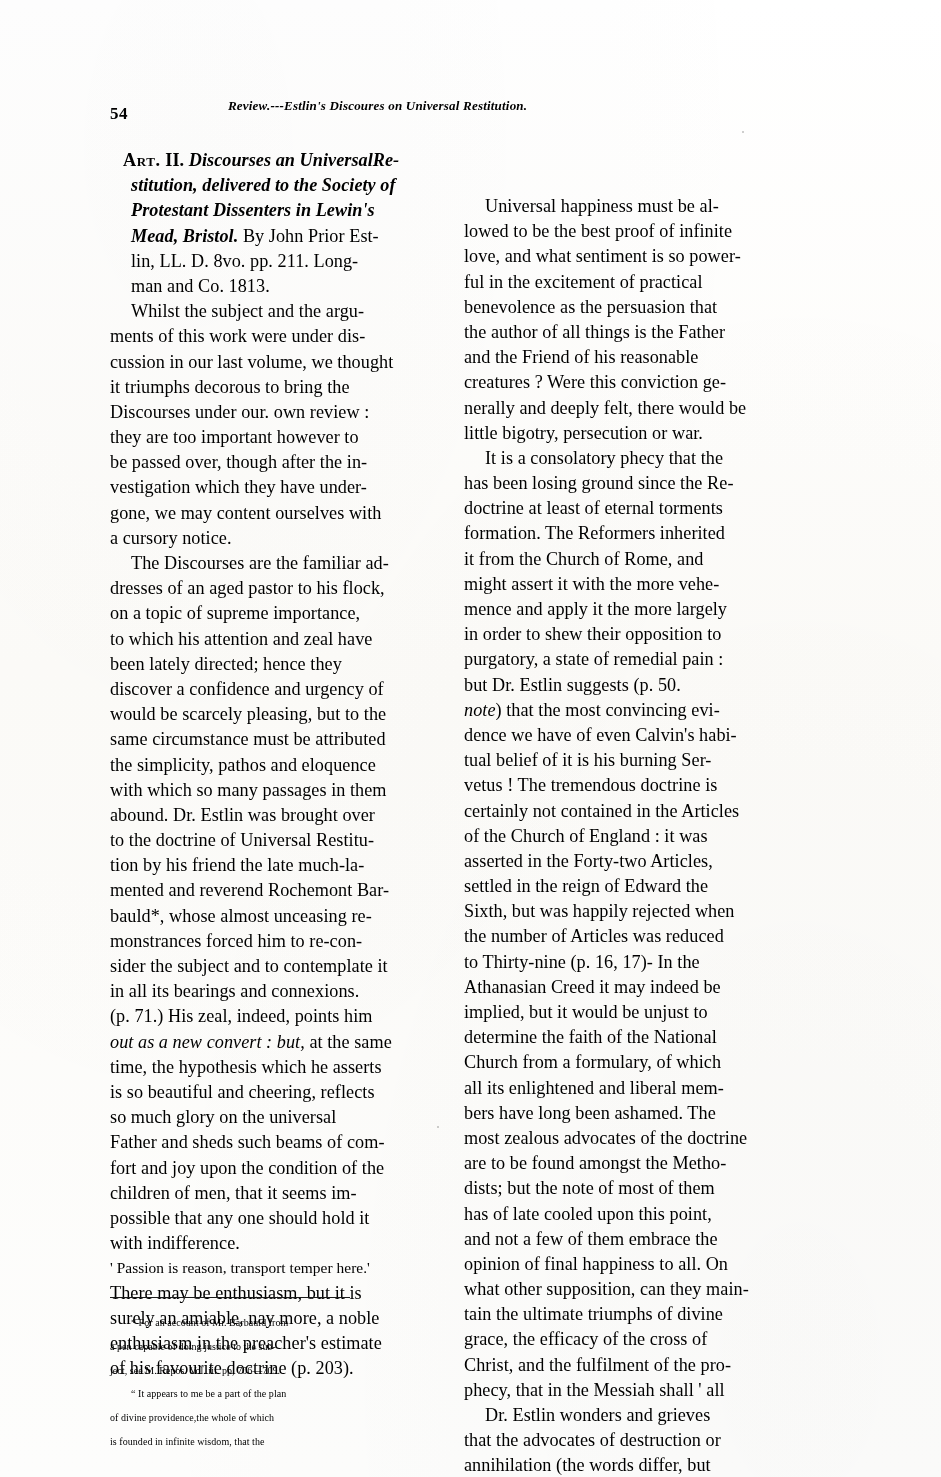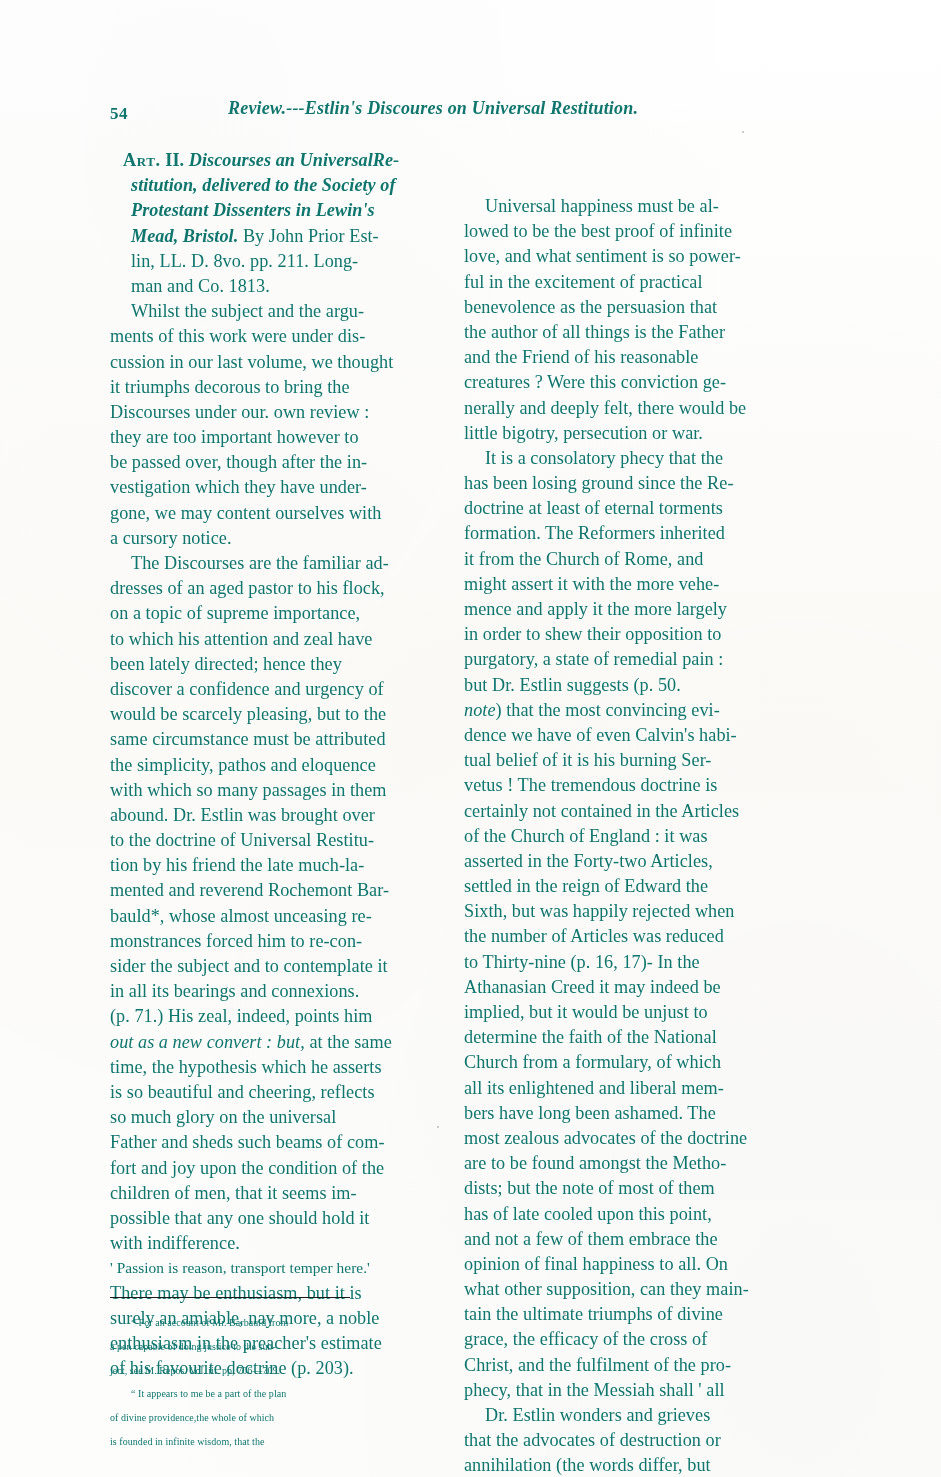--- a/index.html
+++ b/index.html
@@ -9,21 +9,21 @@
     background: #ffffff;
   }
   .page {
     position: relative;
     width: 941px;
     height: 1477px;
     margin: 0 auto;
     background: #fdfdfb;
     overflow: hidden;
     font-family: "Liberation Serif", "DejaVu Serif", serif;
-    color: #0f766e;
+    color: #000000;
   }
   
   .paper-texture {
     position: absolute;
     inset: 0;
     background:
       radial-gradient(ellipse at 20% 10%, rgba(0,0,0,0.012), rgba(0,0,0,0) 60%),
       radial-gradient(ellipse at 85% 92%, rgba(0,0,0,0.015), rgba(0,0,0,0) 62%),
       linear-gradient(180deg, #ffffff 0%, #fcfbf8 45%, #fdfdfc 100%);
     pointer-events: none;
@@ -44,21 +44,21 @@
     font-weight: bold;
     font-size: 17px;
     letter-spacing: 0.5px;
   }
   .head-title {
     position: absolute;
     left: 118px;
     top: 0;
     font-style: italic;
     font-weight: bold;
-    font-size: 18px;
+    font-size: 13px;
     letter-spacing: 0.2px;
     white-space: nowrap;
   }
 
   
   .columns {
     position: absolute;
     top: 148px;
     left: 110px;
     width: 735px;

